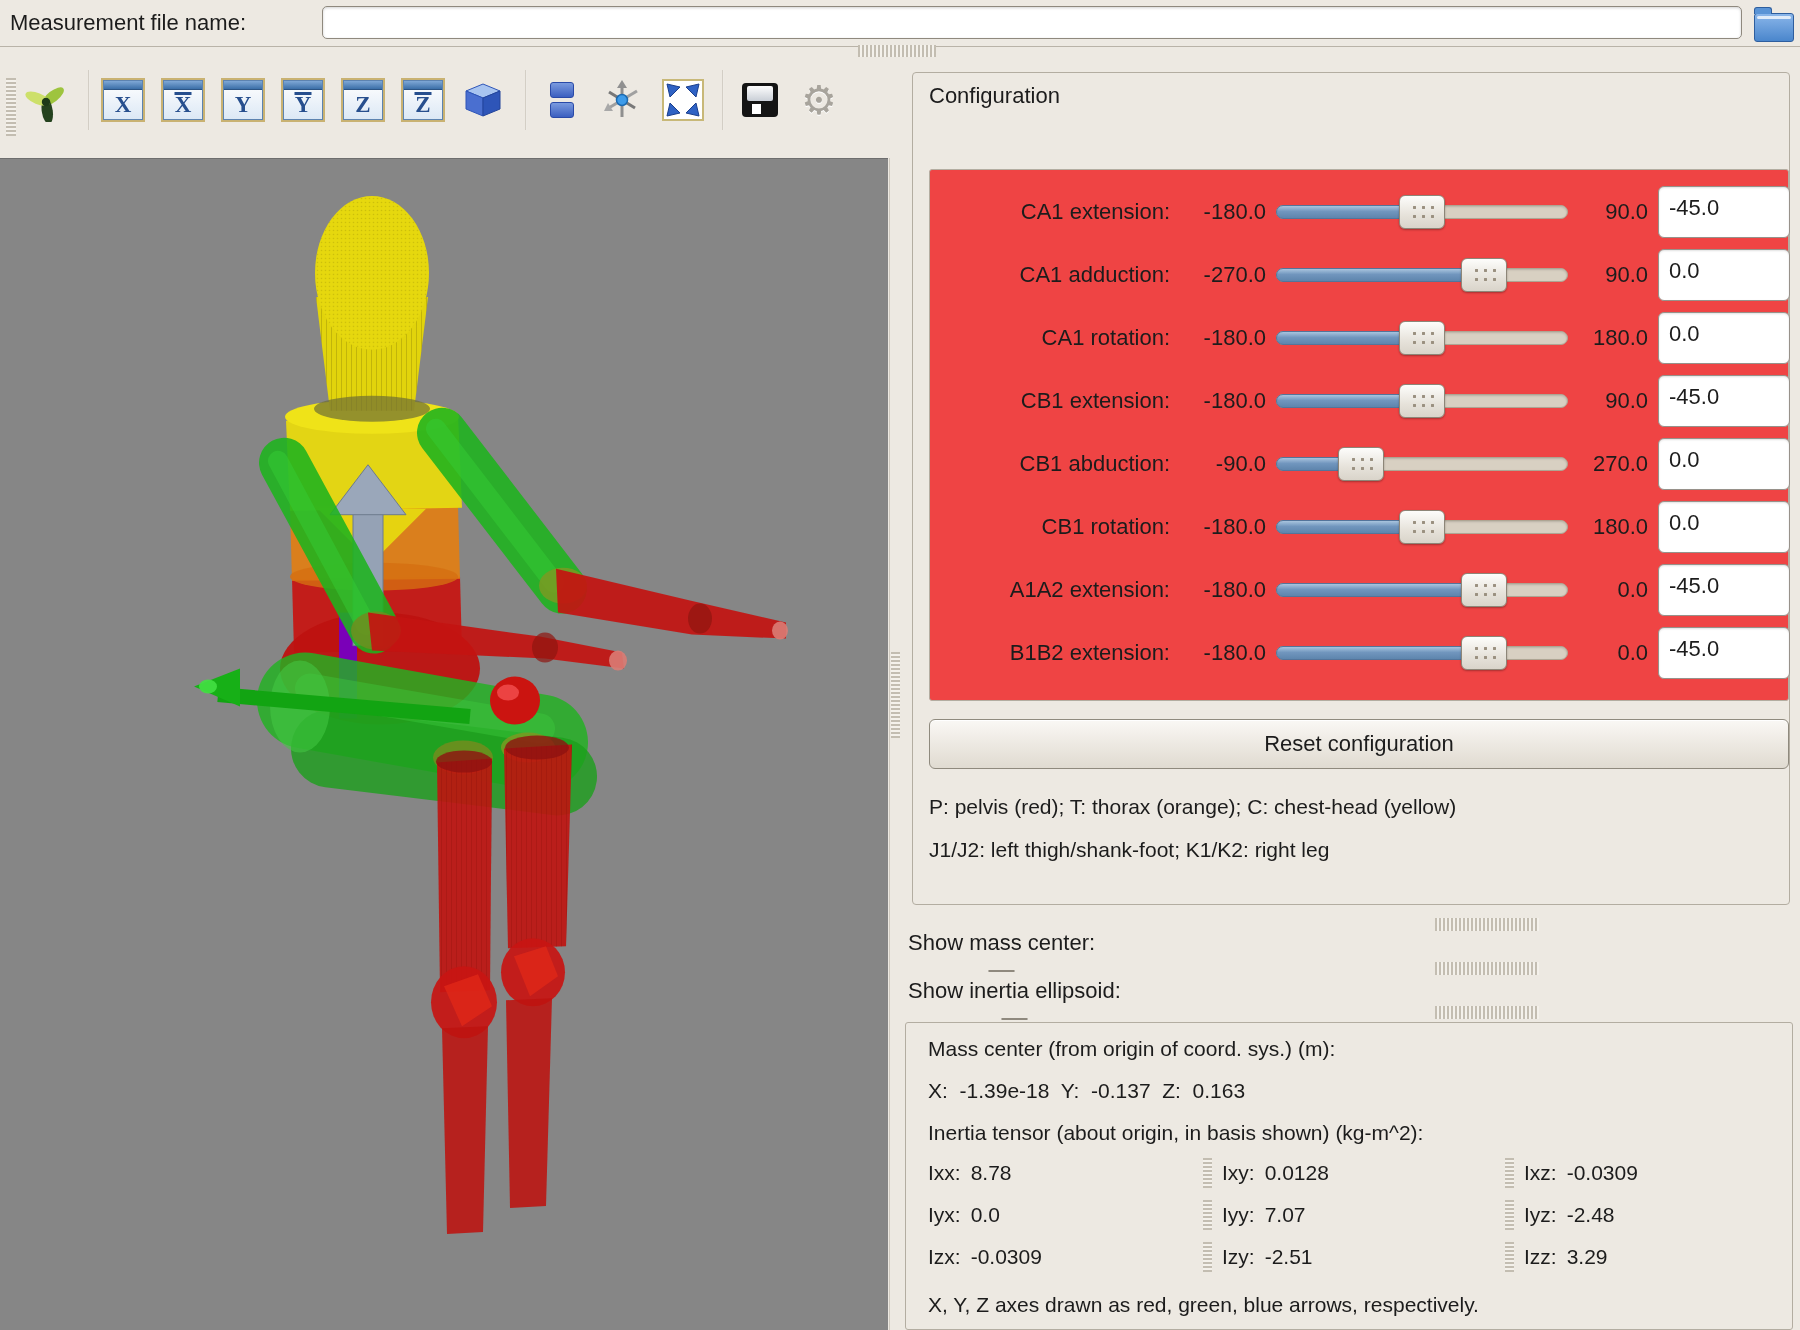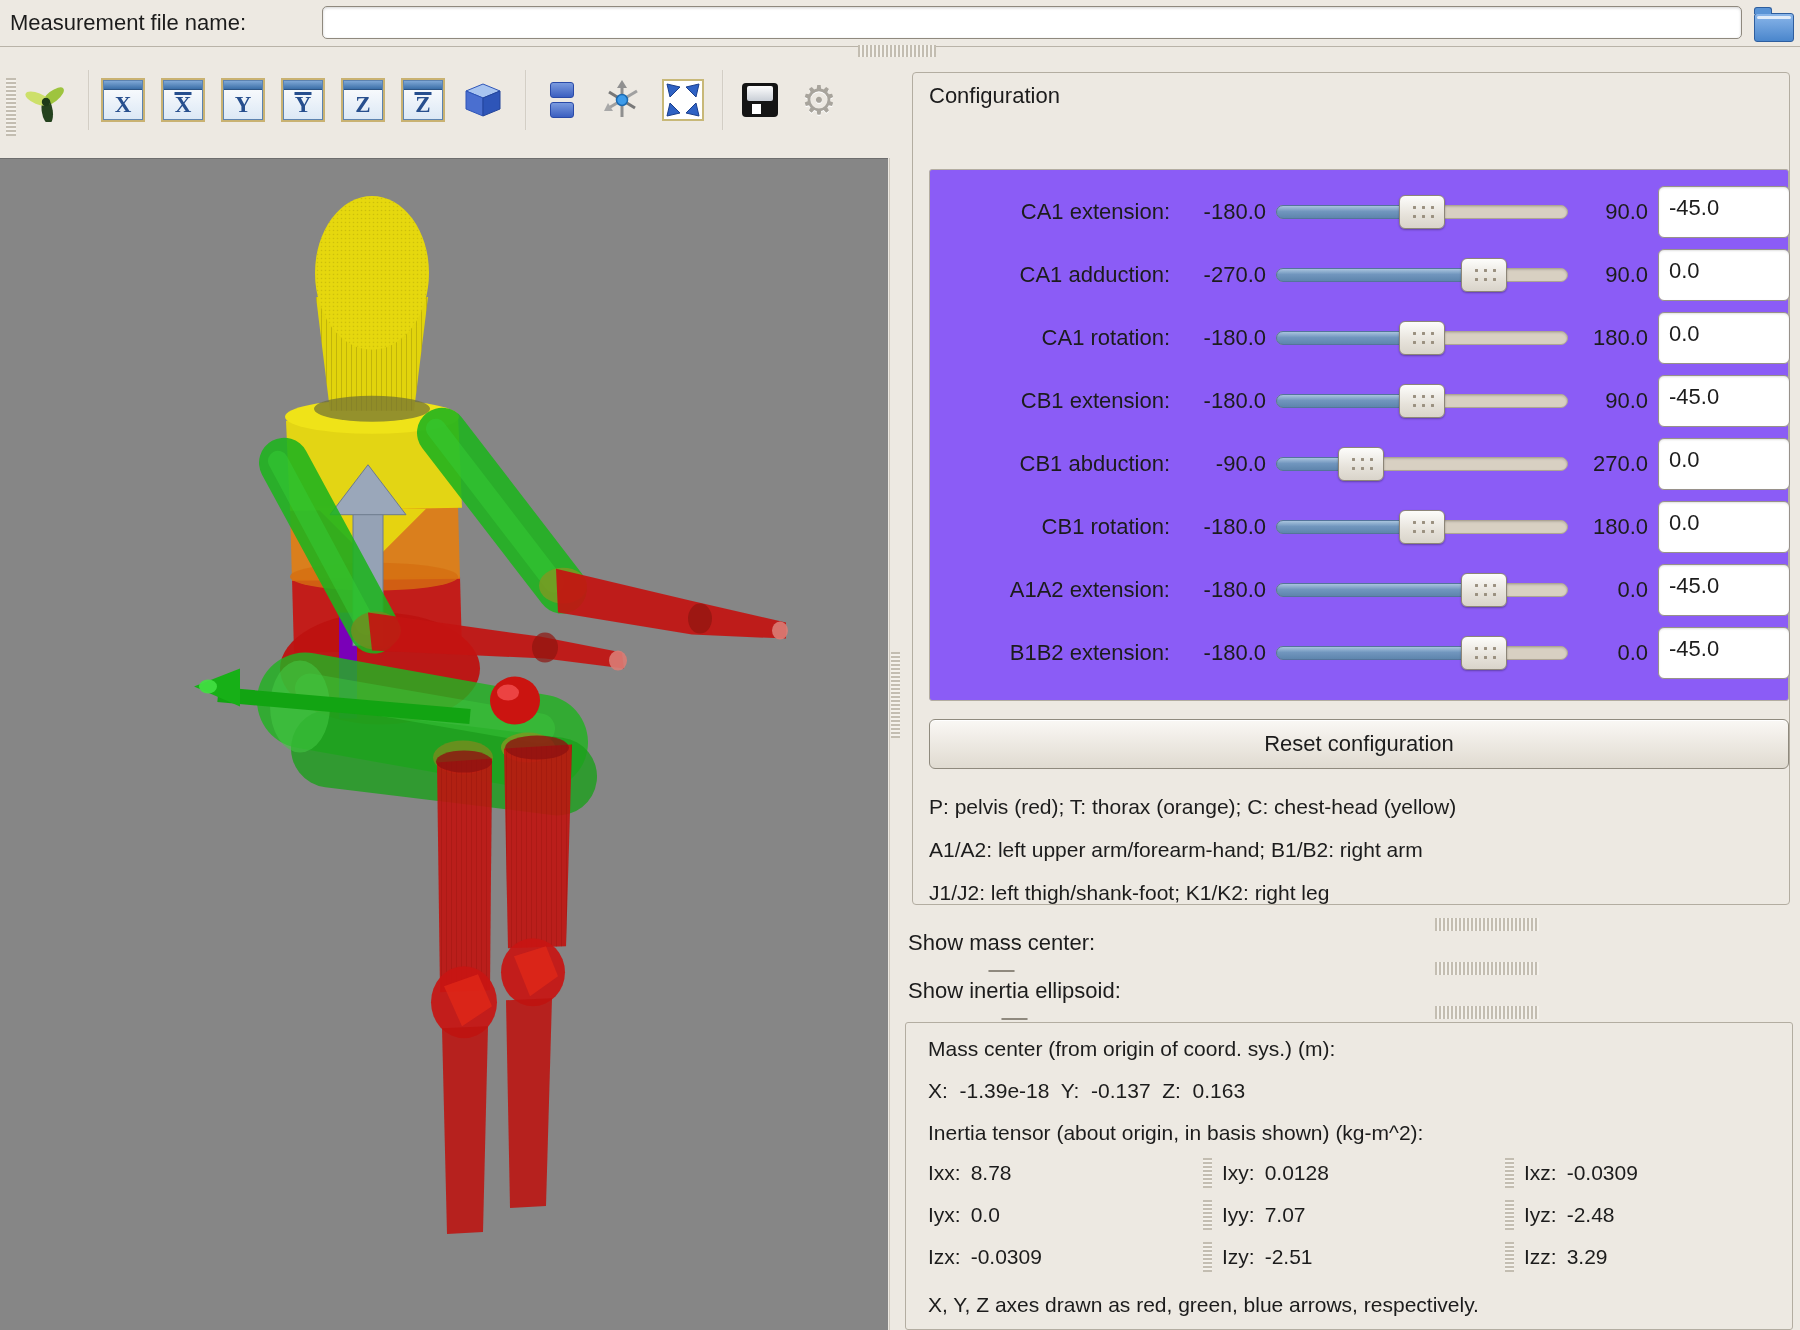--- a/index.html
+++ b/index.html
@@ -55,21 +55,21 @@
   .rpanel{position:absolute;left:905px;top:57px;width:895px;height:1273px;}
   .gbox{position:absolute;left:7px;top:15px;width:878px;height:833px;border:1px solid #b3ada1;border-radius:4px;box-sizing:border-box;}
   .gbox-title{position:absolute;left:16px;top:10px;font-size:22px;}
   .tabs{position:absolute;left:23px;top:53px;height:47px;display:flex;align-items:flex-end;z-index:3;}
   .tab{height:36px;box-sizing:border-box;line-height:33px;padding:0 24px;font-size:22px;
     background:linear-gradient(#efece6,#ddd8cf);border:1px solid #a39b8d;border-bottom:none;
     border-radius:6px 6px 0 0;margin-right:3px;white-space:nowrap;}
   .tab.active{height:47px;line-height:40px;background:#f0ede7;border-color:#98917f;
     border-top:4px solid #4e7fae;box-shadow:inset 0 1px 0 #fff;}
   .rows{position:absolute;left:16px;top:96px;width:860px;height:532px;box-sizing:border-box;
-    border:1px solid #b3ada1;border-radius:3px;background:#8b5cf6;padding:10px 4px 0 0;z-index:1;}
+    border:1px solid #b3ada1;border-radius:3px;background:#ef4444;padding:10px 4px 0 0;z-index:1;}
   .srow{display:grid;grid-template-columns:240px 86px 292px 70px 132px;column-gap:10px;align-items:center;height:63px;}
   .slabel,.smin{text-align:right;font-size:22px;}
   .smax{text-align:right;font-size:22px;}
   .track{position:relative;height:34px;}
   .trough{position:absolute;left:0;right:0;top:10px;height:14px;border-radius:7px;
     background:#d8d0c2;border:1px solid #aea593;box-sizing:border-box;box-shadow:inset 0 1px 2px rgba(0,0,0,.15);}
   .fill{position:absolute;left:0;top:10px;height:14px;border-radius:7px;
     background:linear-gradient(#a9c4de,#7196be 45%,#5e85ad);border:1px solid #54749a;box-sizing:border-box;}
   .handle{position:absolute;top:0;width:46px;height:34px;box-sizing:border-box;border:1px solid #8d8678;border-radius:6px;
     background:linear-gradient(#fdfdfb,#e6e2da 60%,#d9d4ca);box-shadow:0 1px 2px rgba(0,0,0,.3);}
@@ -354,21 +354,20 @@
       <div class="fill" style="width: 207.5px;"></div>
       <div class="handle" style="left: 184.5px;"></div>
     </div>
     <div class="smax">0.0</div>
     <div class="vbox">-45.0</div>
   </div>
       </div>
     <button class="reset">Reset configuration</button>
     <div class="legend">
         <div>P: pelvis (red); T: thorax (orange); C: chest-head (yellow)</div>
-        <div>A1/A2: left upper arm/forearm-hand; B1/B2: right arm</div>
         <div>J1/J2: left thigh/shank-foot; K1/K2: right leg</div>
       </div>
   </div>
 
   <div class="checkrow" style="top:873px;">
     <span>Show mass center:</span>
     <div class="checkbox"></div>
   </div>
   <div class="checkrow" style="top:921px;">
     <span>Show inertia ellipsoid:</span>

